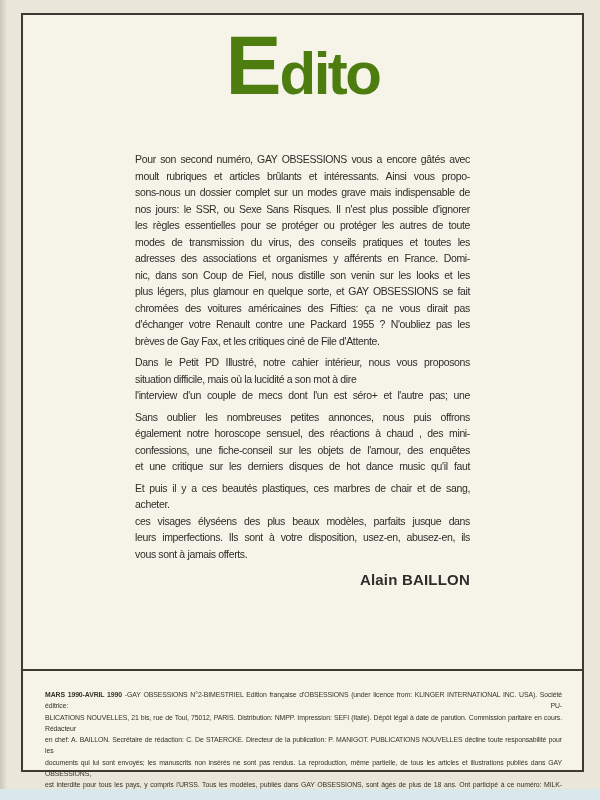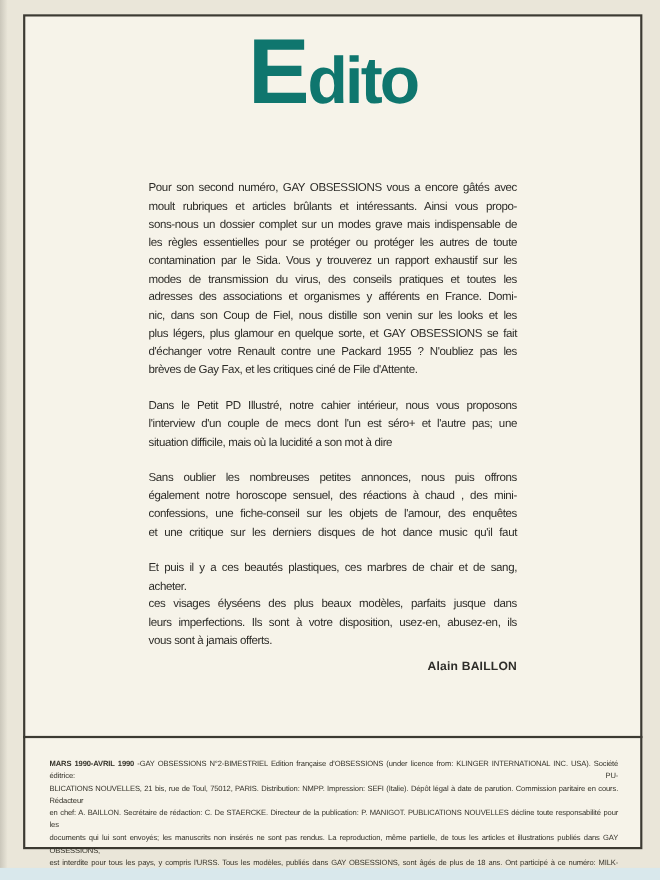--- a/index.html
+++ b/index.html
@@ -21,36 +21,36 @@
   }
   .frame {
     position: absolute; box-sizing: border-box;
     left: 21px; top: 13px; width: 563px; height: 759px;
     border: 2px solid #3c3a32;
     background: #f6f3e9;
   }
   .title {
     position: absolute; left: 0; right: 0; top: 2px; height: 100px;
     line-height: 96px; text-align: center;
-    color: #0f766e; font-weight: bold; white-space: nowrap;
+    color: #4d7c0f; font-weight: bold; white-space: nowrap;
   }
   .t-init { font-size: 84px; letter-spacing: -2px; }
   .t-rest { font-size: 60px; letter-spacing: -2.5px; }
   .body {
-    position: absolute; left: 112px; top: 148px; width: 335px;
+    position: absolute; left: 112px; top: 136px; width: 335px;
   }
   .bline {
     font-size: 10.5px; line-height: 16.5px; letter-spacing: -0.35px;
     text-align: justify; text-align-last: justify;
   }
   .bline.pend { text-align-last: left; }
-  .bline.pgap { margin-top: 16px; }
+  .bline.pgap { margin-top: 5px; }
   .sig {
     margin-top: 9px; text-align: right;
-    font-size: 11px; font-weight: bold; letter-spacing: 0.2px;
+    font-size: 15px; font-weight: bold; letter-spacing: 0.2px;
   }
   .divider {
     position: absolute; left: -2px; right: -2px; top: 654px; height: 2px;
     background: #3c3a32;
   }
   .colophon {
     position: absolute; left: 22px; top: 674px; width: 517px;
   }
   .fline {
     font-size: 6.9px; line-height: 11.3px; letter-spacing: -0.1px;
@@ -66,31 +66,32 @@
 
   <div class="frame">
 
     <div class="title"><span class="t-init">E</span><span class="t-rest">dito</span></div>
 
     <div class="body">
       <div class="lines">
           <div class="bline">Pour son second numéro, GAY OBSESSIONS vous a encore gâtés avec</div>
           <div class="bline">moult rubriques et articles brûlants et intéressants. Ainsi vous propo-</div>
           <div class="bline">sons-nous un dossier complet sur un modes grave mais indispensable de</div>
+          <div class="bline">nos jours: le SSR, ou Sexe Sans Risques. Il n'est plus possible d'ignorer</div>
           <div class="bline">les règles essentielles pour se protéger ou protéger les autres de toute</div>
-          <div class="bline">contamination par le Sida. Vous y trouverez un rapport exhaustif sur les</div>
           <div class="bline">modes de transmission du virus, des conseils pratiques et toutes les</div>
           <div class="bline">adresses des associations et organismes y afférents en France. Domi-</div>
           <div class="bline">nic, dans son Coup de Fiel, nous distille son venin sur les looks et les</div>
           <div class="bline">plus légers, plus glamour en quelque sorte, et GAY OBSESSIONS se fait</div>
+          <div class="bline">chromées des voitures américaines des Fifties: ça ne vous dirait pas</div>
           <div class="bline">d'échanger votre Renault contre une Packard 1955 ? N'oubliez pas les</div>
           <div class="bline pend">brèves de Gay Fax, et les critiques ciné de File d'Attente.</div>
           <div class="bline pgap">Dans le Petit PD Illustré, notre cahier intérieur, nous vous proposons</div>
+          <div class="bline pend">situation difficile, mais où la lucidité a son mot à dire</div>
           <div class="bline">l'interview d'un couple de mecs dont l'un est séro+ et l'autre pas; une</div>
-          <div class="bline pend">situation difficile, mais où la lucidité a son mot à dire</div>
           <div class="bline pgap">Sans oublier les nombreuses petites annonces, nous puis offrons</div>
           <div class="bline">également notre horoscope sensuel, des réactions à chaud , des mini-</div>
           <div class="bline">confessions, une fiche-conseil sur les objets de l'amour, des enquêtes</div>
           <div class="bline">et une critique sur les derniers disques de hot dance music qu'il faut</div>
           <div class="bline pgap">Et puis il y a ces beautés plastiques, ces marbres de chair et de sang,</div>
           <div class="bline pend">acheter.</div>
           <div class="bline">ces visages élyséens des plus beaux modèles, parfaits jusque dans</div>
           <div class="bline">leurs imperfections. Ils sont à votre disposition, usez-en, abusez-en, ils</div>
           <div class="bline pend">vous sont à jamais offerts.</div>
         </div>

